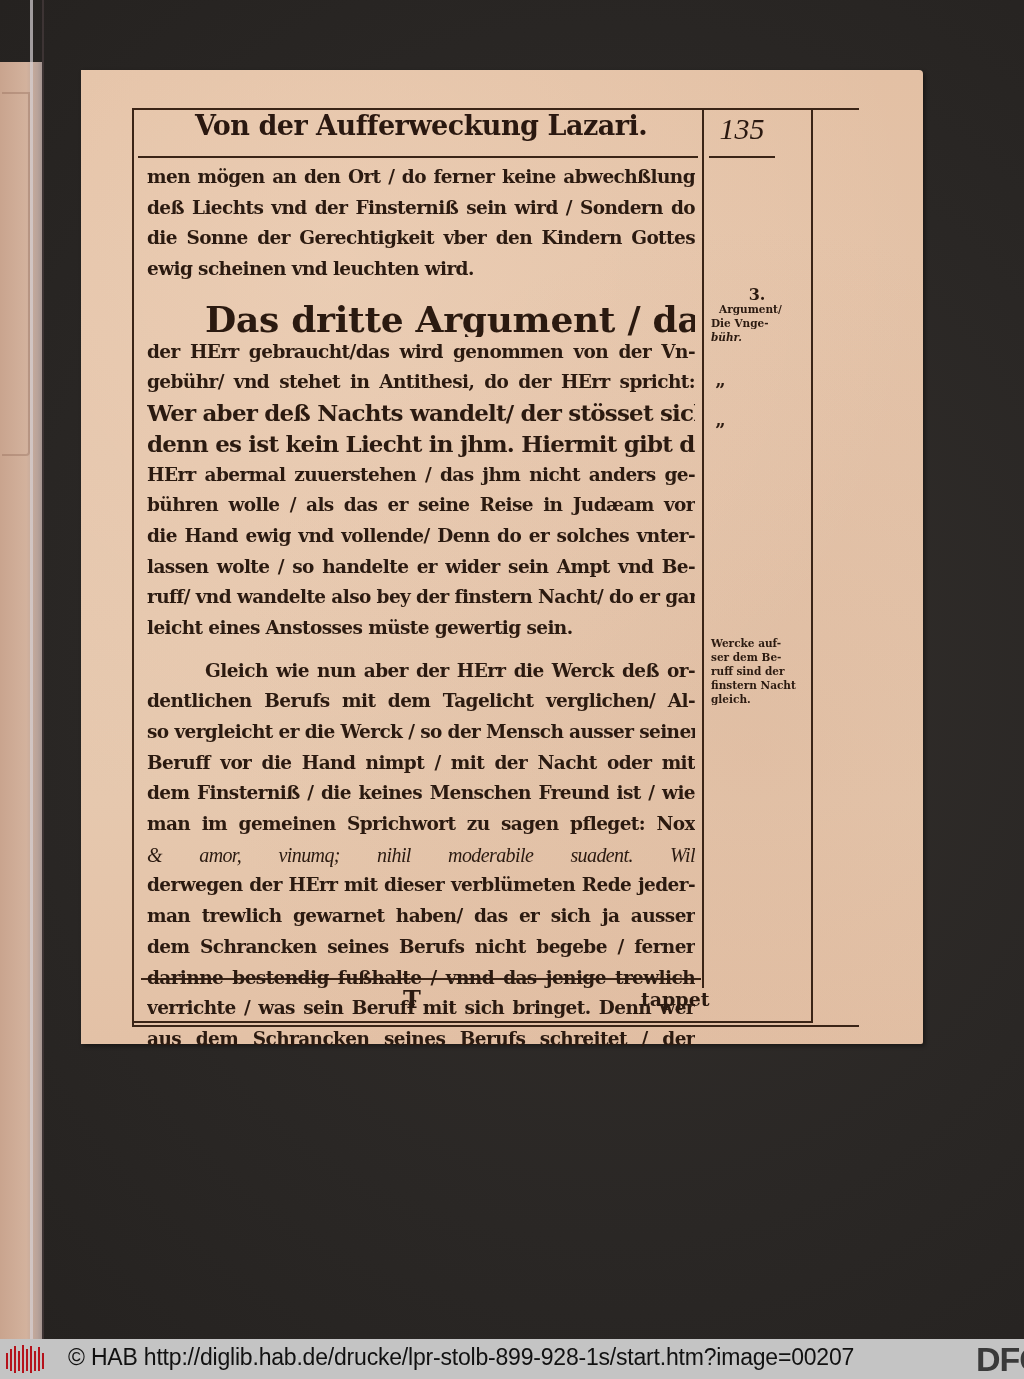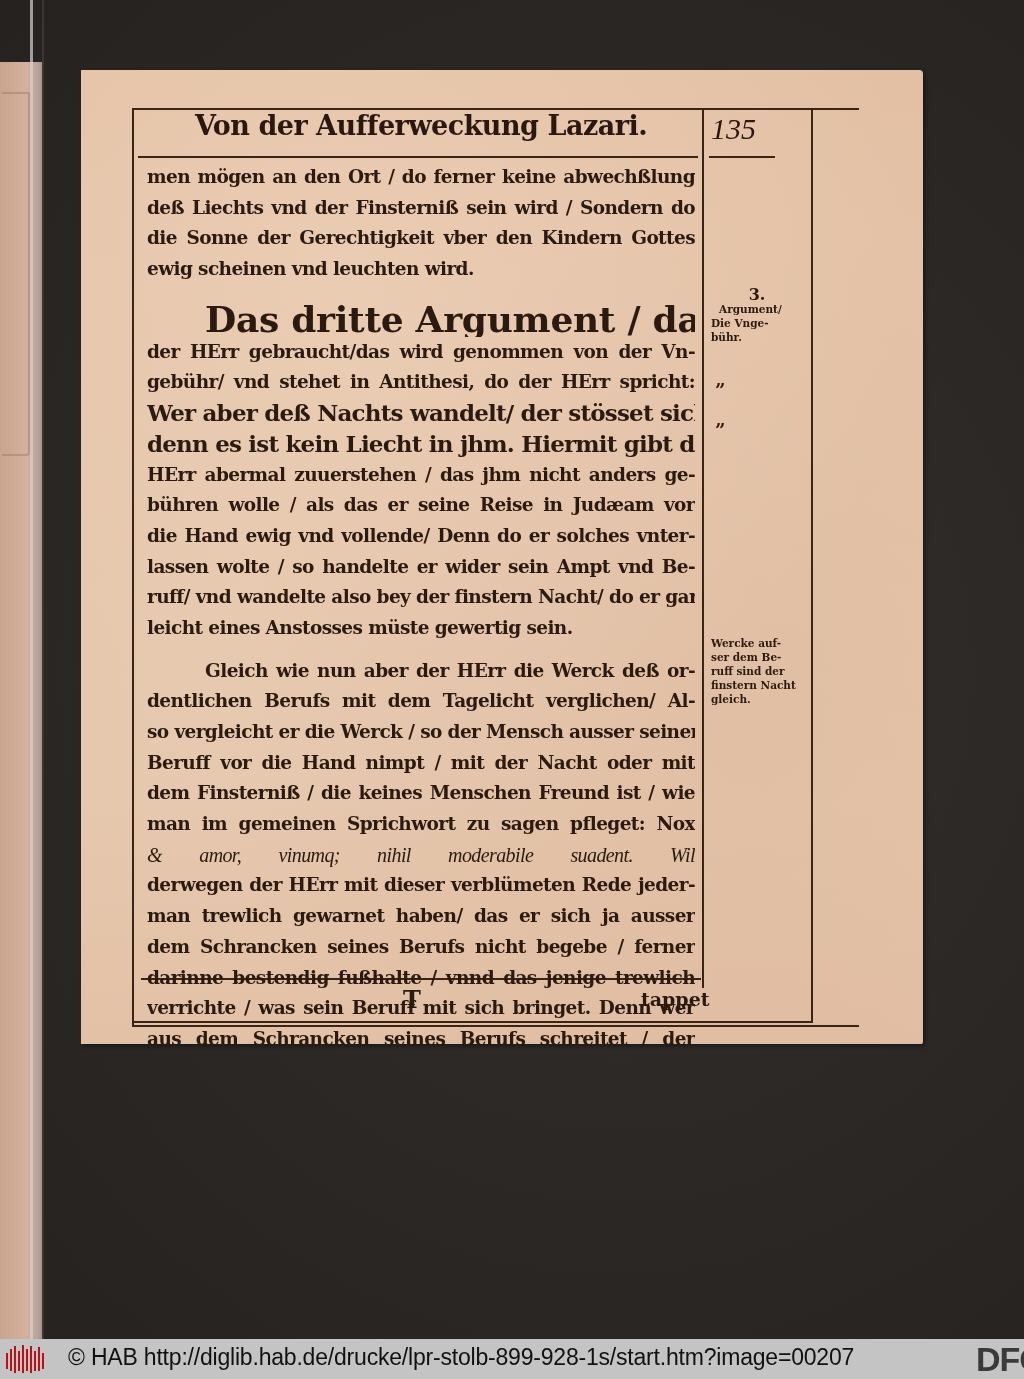--- a/index.html
+++ b/index.html
@@ -58,21 +58,21 @@
   }
   .footer-rule {
     position:absolute; left:60px; top:908px; width:560px; height:2px; background:#3a2416;
   }
   .running-head {
     position:absolute; left:60px; top:40px; width:560px; text-align:center;
     font-family:"DejaVu Serif", serif; font-weight:bold; font-size:27px; color:#2a1810;
     letter-spacing:-0.5px;
   }
   .page-number {
-    position:absolute; left:630px; top:42px; width:62px; 
+    position:absolute; left:630px; top:42px; width:62px; text-align:center;
     font-family:"Liberation Serif", serif; font-style:italic; font-size:30px; color:#2a1810;
   }
   .body-text {
     position:absolute; left:66px; top:92px; width:548px;
     font-family:"DejaVu Serif", serif; font-weight:bold; font-size:18.5px; color:#2b1a10;
     line-height:30.7px;
   }
   .body-text .line { white-space:nowrap; overflow:hidden; text-align:justify; text-align-last:justify; display:block; height:30.7px; letter-spacing:-0.6px; }
   .body-text .line.last { text-align-last:left; }
   .body-text .indent { padding-left:58px; }
@@ -171,21 +171,21 @@
     <span class="line">dem Schrancken seines Berufs nicht begebe / ferner</span>
     <span class="line">darinne bestendig fußhalte / vnnd das jenige trewlich</span>
     <span class="line">verrichte / was sein Beruff mit sich bringet. Denn wer</span>
     <span class="line">aus dem Schrancken seines Berufs schreitet / der</span>
   </div>
 
   <div class="marginalia" style="top:218px;">
     <span class="num">3.</span>
     <span style="display:block;padding-left:12px;">Argument/</span>
     <span style="display:block;padding-left:4px;">Die Vnge-</span>
-    <span style="display:block;padding-left:4px;">bühr.</span>
+    <span style="display:block;padding-left:4px;font-style:italic;">bühr.</span>
   </div>
   <div class="quote-mark" style="top:310px;">”</div>
   <div class="quote-mark" style="top:350px;">”</div>
 
   <div class="marginalia" style="top:566px;">
     <span style="display:block;padding-left:4px;">Wercke auf-</span>
     <span style="display:block;padding-left:4px;">ser dem Be-</span>
     <span style="display:block;padding-left:4px;">ruff sind der</span>
     <span style="display:block;padding-left:4px;">finstern Nacht</span>
     <span style="display:block;padding-left:4px;">gleich.</span>

